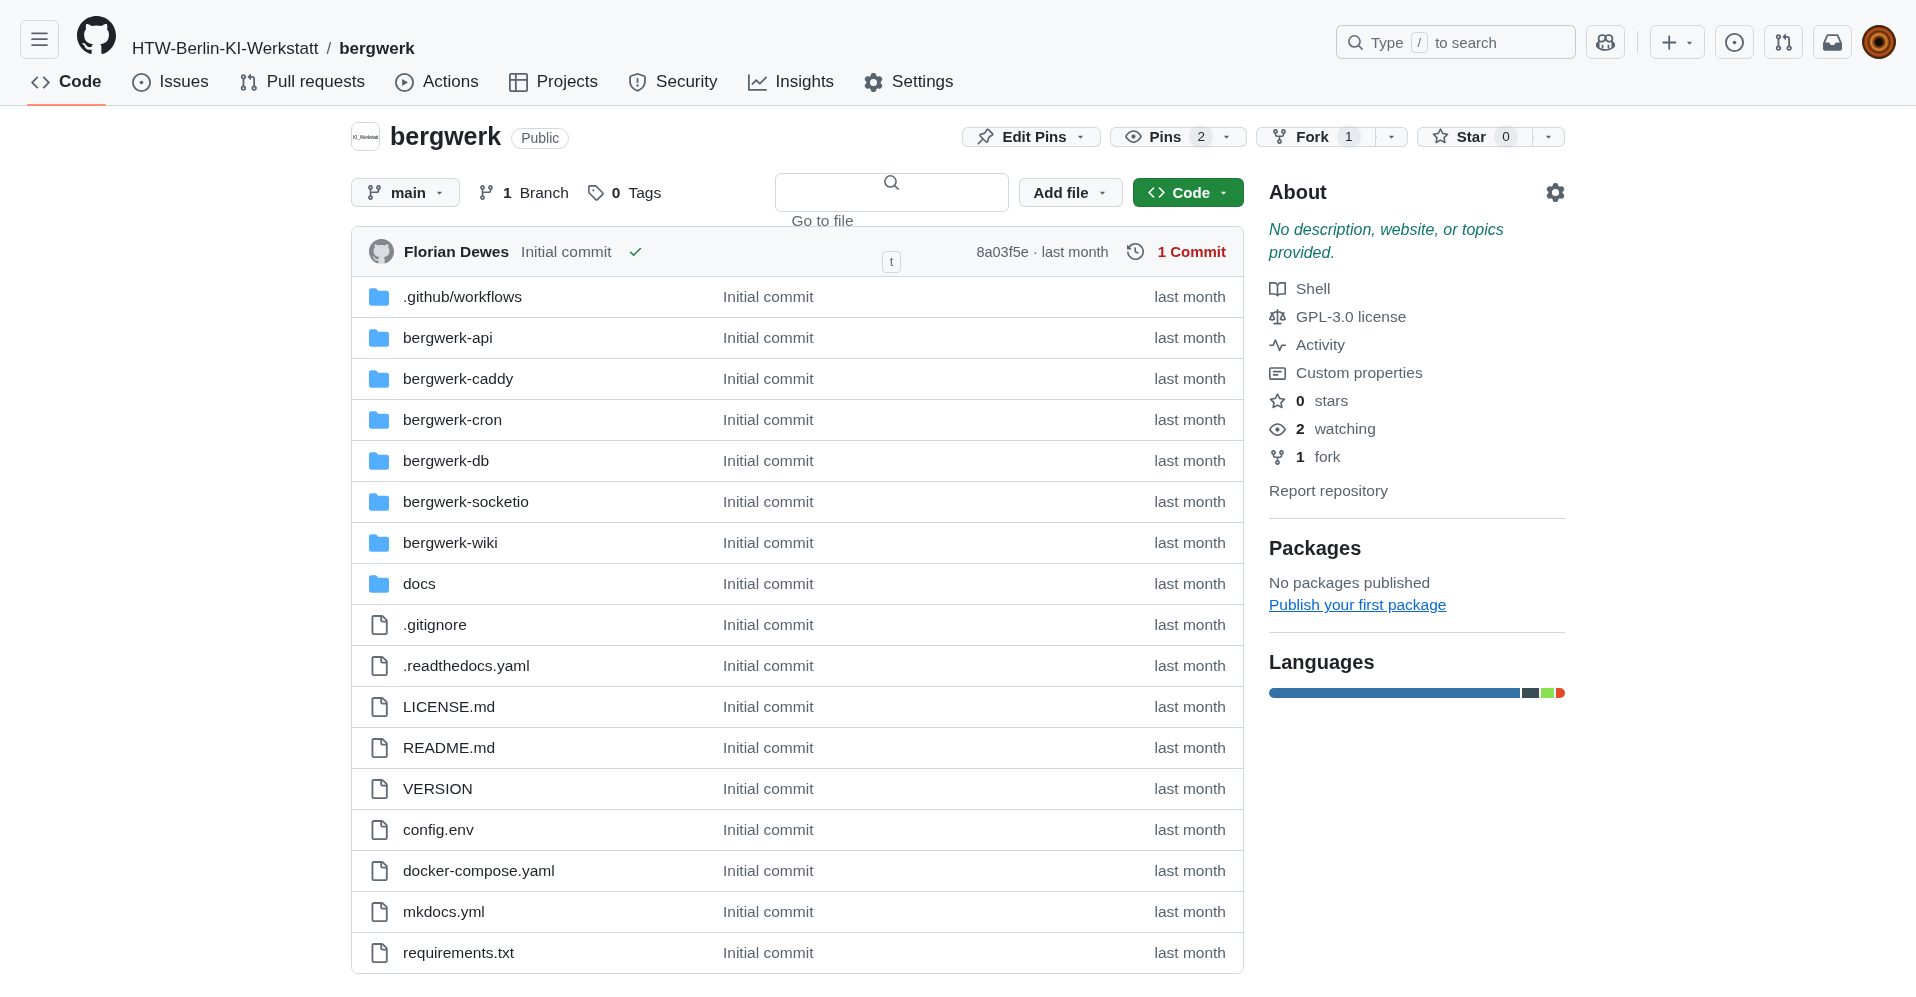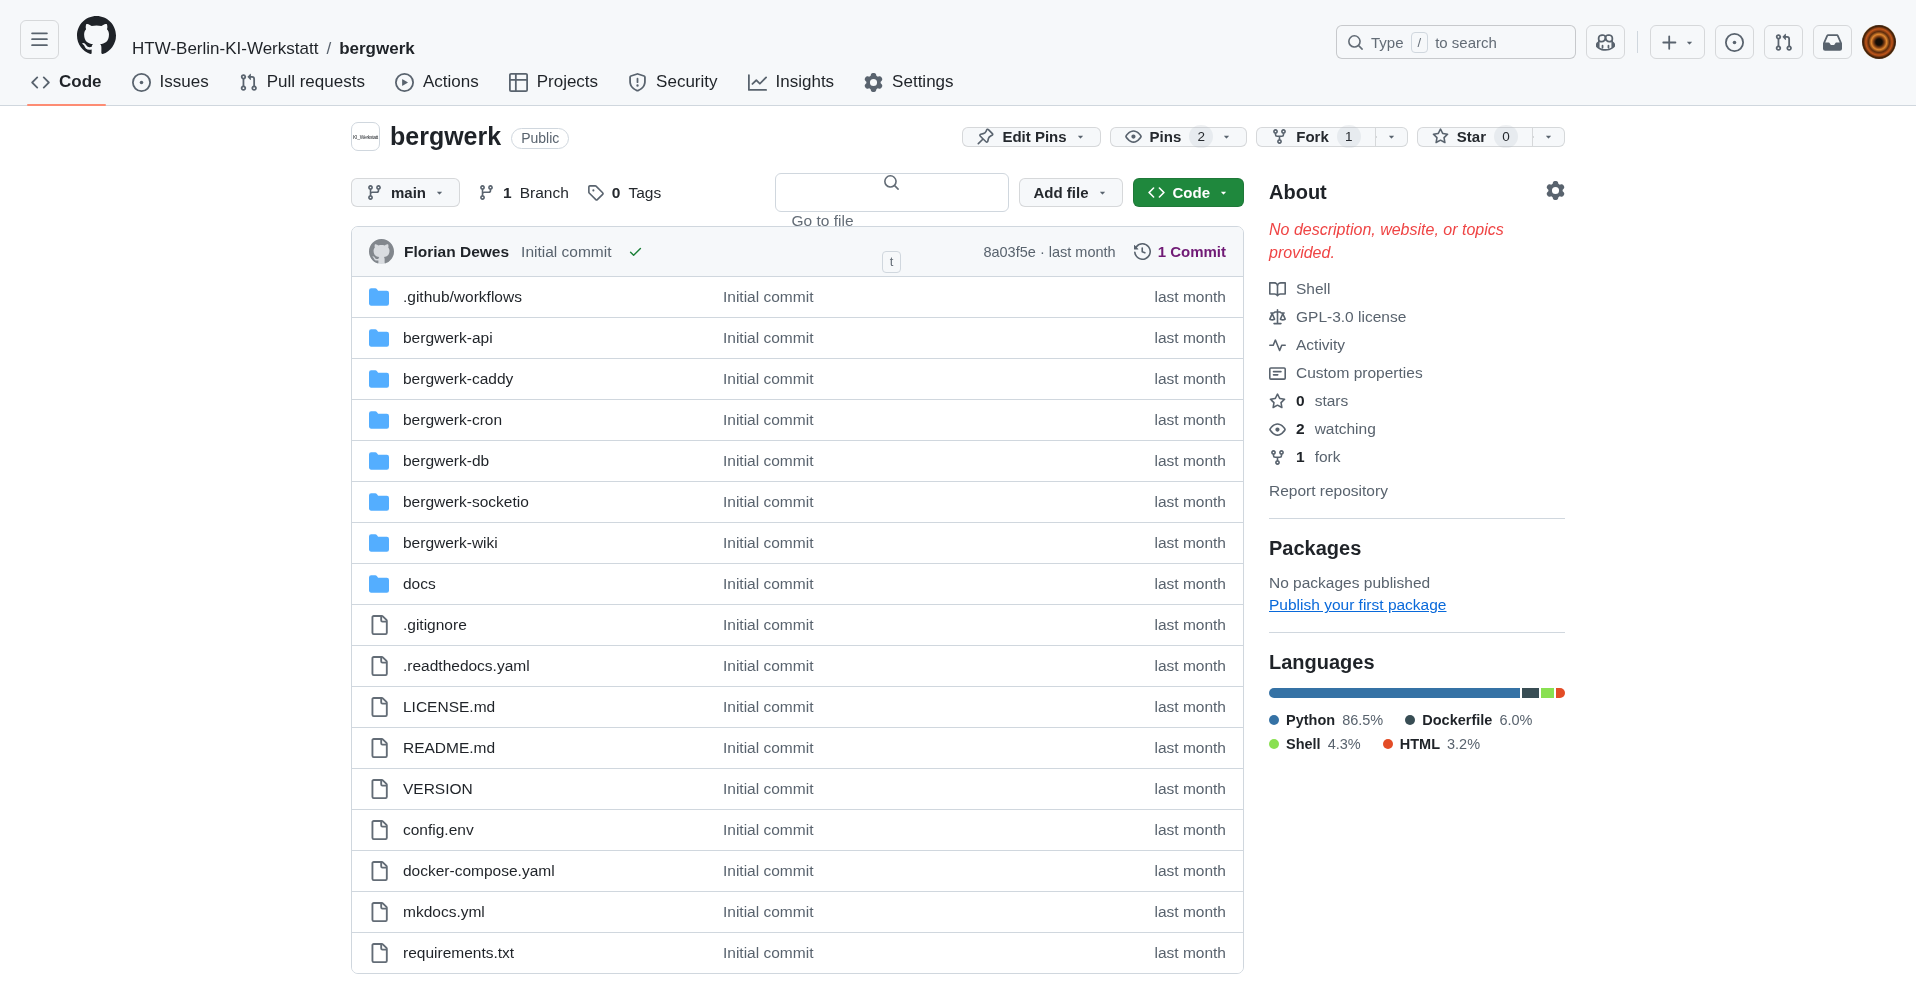--- a/index.html
+++ b/index.html
@@ -121,38 +121,38 @@
   }
   .commit-avatar {
     width:25px; height:25px; border-radius:50%; background:#d9dce0; flex:none;
     display:flex; align-items:center; justify-content:center; color:#82878d;
   }
   .commit-author { font-weight:700; }
   .commit-msg { color:#59636e; margin-left:2px; }
   .commit-check { color:#1a7f37; margin-left:6px; }
   .commit-right { margin-left:auto; display:flex; align-items:center; gap:18px; }
   .commit-shaline { color:#59636e; font-size:14.5px; }
-  .commit-count { display:flex; align-items:center; gap:7px; color:#701a75; font-weight:700; font-size:15px; }
+  .commit-count { display:flex; align-items:center; gap:14px; color:#b91c1c; font-weight:700; font-size:15px; }
   .commit-count .icon16 { color:#59636e; }
 
   .file-row { display:flex; align-items:center; height:41px; padding:0 17px; border-top:1px solid #d0d7de; background:#fff; }
   .cell-name { flex:0 0 354px; display:flex; align-items:center; gap:14px; overflow:hidden; }
   .cell-name .fname { color:#1f2328; }
   .folder-glyph { color:#54aeff; }
   .file-glyph { color:#636c76; }
   .cell-msg { flex:1; color:#59636e; overflow:hidden; white-space:nowrap; }
   .cell-age { margin-left:auto; color:#59636e; text-align:right; white-space:nowrap; }
 
   
   .side-section { padding:0 0 18px; }
   .side-section + .side-section { border-top:1px solid #d0d7de; padding-top:18px; }
-  .side-h { display:flex; align-items:flex-start; justify-content:space-between; margin:0 0 14px; }
+  .side-h { display:flex; align-items:center; justify-content:space-between; margin:0 0 14px; }
   .side-h h2 { font-size:20px; margin:0; font-weight:700; }
   .gearbtn { color:#59636e; display:inline-flex; }
-  .about-desc { font-style:italic; color:#ef4444; font-size:16px; line-height:1.45; margin:0 0 16px; }
+  .about-desc { font-style:italic; color:#0f766e; font-size:16px; line-height:1.45; margin:0 0 16px; }
   .about-row { display:flex; align-items:center; gap:10px; color:#59636e; font-size:15.5px; margin:10px 0; }
   .about-row .icon16 { color:#59636e; }
   .about-count { font-weight:700; color:#1f2328; }
   .about-report { color:#59636e; font-size:15.5px; margin-top:16px; }
   .side-empty { color:#59636e; font-size:15.5px; margin:0 0 4px; }
   .side-link { color:#0969da; font-size:15.5px; text-decoration:underline; }
   .lang-bar { display:flex; height:10px; border-radius:6px; overflow:hidden; gap:2px; margin:4px 0 14px; }
   .lang-seg { height:100%; }
   .lang-legend { display:flex; flex-wrap:wrap; row-gap:8px; }
   .lang-item { display:flex; align-items:center; gap:7px; font-size:14.5px; margin-right:22px; }
@@ -793,39 +793,16 @@
         <div class="side-h">
             <h2>Languages</h2>
           </div>
         <div class="lang-bar">
 
         <span class="lang-seg" style="background: rgb(53, 114, 165); width: 86.5%;"></span>
             <span class="lang-seg" style="background: rgb(56, 77, 84); width: 6%;"></span>
             <span class="lang-seg" style="background: rgb(137, 224, 81); width: 4.3%;"></span>
             <span class="lang-seg" style="background: rgb(227, 76, 38); width: 3.2%;"></span>
           </div>
-        <div class="lang-legend">
-
-        <a class="lang-item">
-              <span class="lang-dot" style="background: rgb(53, 114, 165);"></span>
-              <span class="lang-name">Python</span>
-              <span class="lang-pct">86.5%</span>
-            </a>
-            <a class="lang-item">
-              <span class="lang-dot" style="background: rgb(56, 77, 84);"></span>
-              <span class="lang-name">Dockerfile</span>
-              <span class="lang-pct">6.0%</span>
-            </a>
-            <a class="lang-item">
-              <span class="lang-dot" style="background: rgb(137, 224, 81);"></span>
-              <span class="lang-name">Shell</span>
-              <span class="lang-pct">4.3%</span>
-            </a>
-            <a class="lang-item">
-              <span class="lang-dot" style="background: rgb(227, 76, 38);"></span>
-              <span class="lang-name">HTML</span>
-              <span class="lang-pct">3.2%</span>
-            </a>
-          </div>
       </section>
     </aside>
   </div>
 </div>
 
 </body></html>

